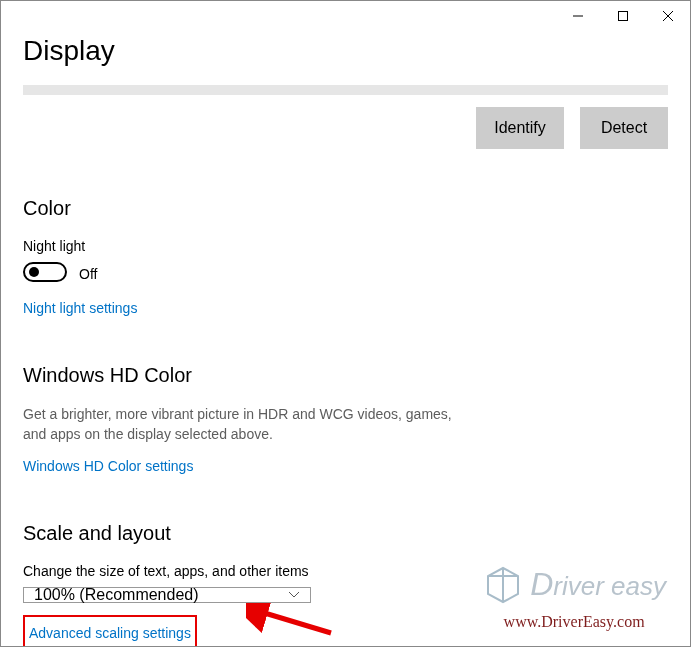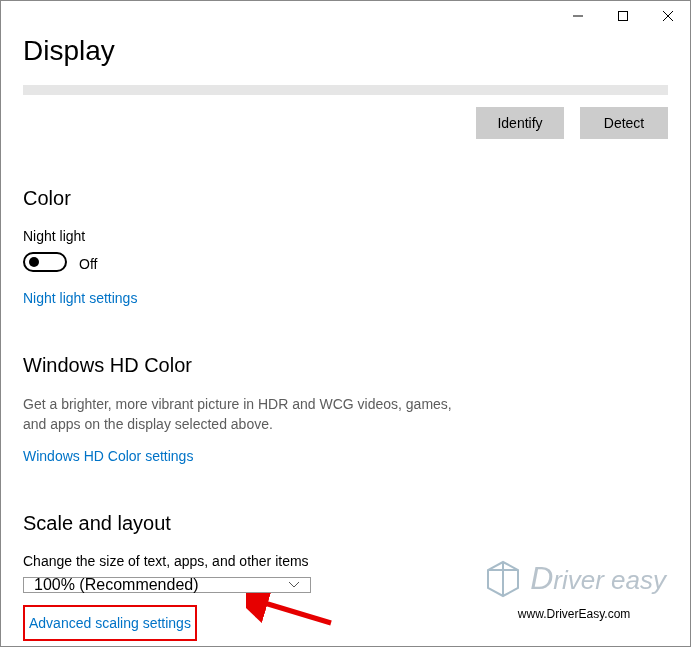--- a/index.html
+++ b/index.html
@@ -48,23 +48,23 @@
     .btn-row {
       display: flex;
       justify-content: flex-end;
       gap: 16px;
       margin-bottom: 48px;
     }
     .gray-btn {
       background: #cccccc;
       border: none;
       width: 88px;
-      height: 32px;
+      height: 42px;
       font-family: inherit;
-      font-size: 14px;
+      font-size: 16px;
       cursor: pointer;
     }
     h2.section-title {
       font-size: 20px;
       font-weight: 400;
       margin-bottom: 18px;
     }
     .setting-label {
       font-size: 14px;
       color: #000;
@@ -148,22 +148,23 @@
     }
     .watermark .wm-brand {
       font-size: 26px;
       color: #b8c3cc;
       font-style: italic;
     }
     .watermark .wm-brand .big {
       font-size: 32px;
     }
     .watermark .wm-url {
-      font-size: 12px;
-      color: #000000;
+      font-size: 16px;
+      color: #7f1d1d;
+      font-family: Liberation Serif, serif;
     }
     .wm-logo {
       display: inline-block;
       vertical-align: middle;
       margin-right: 6px;
     }
   </style>
 </head>
 <body>
 

